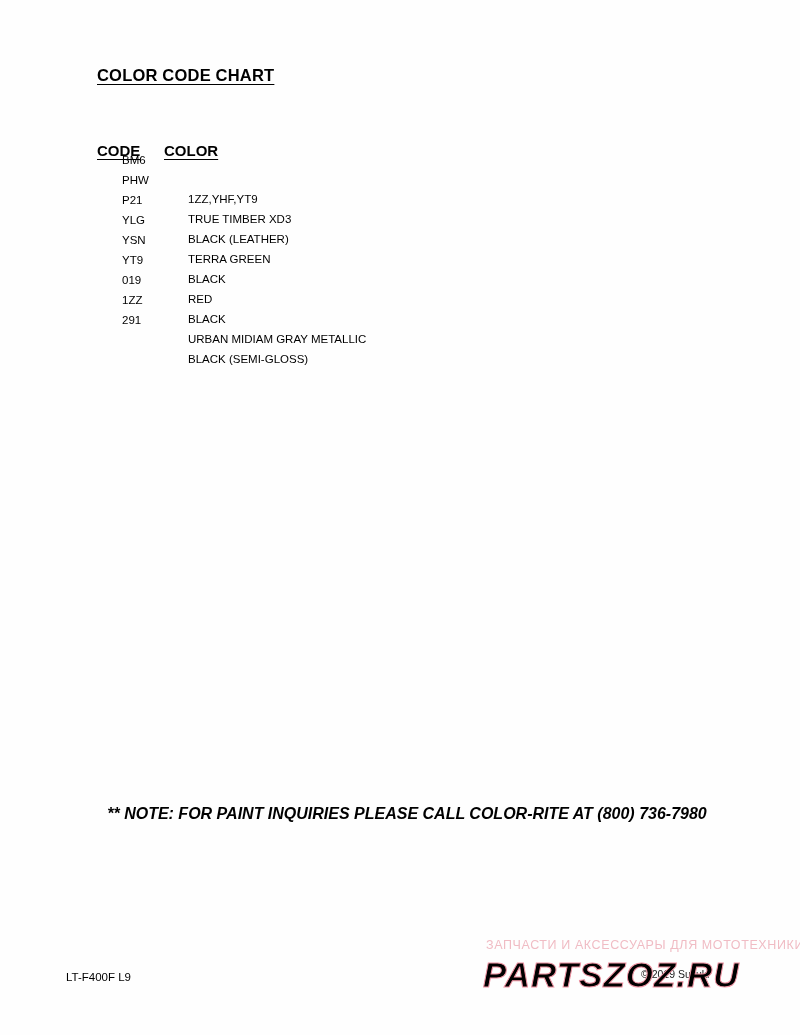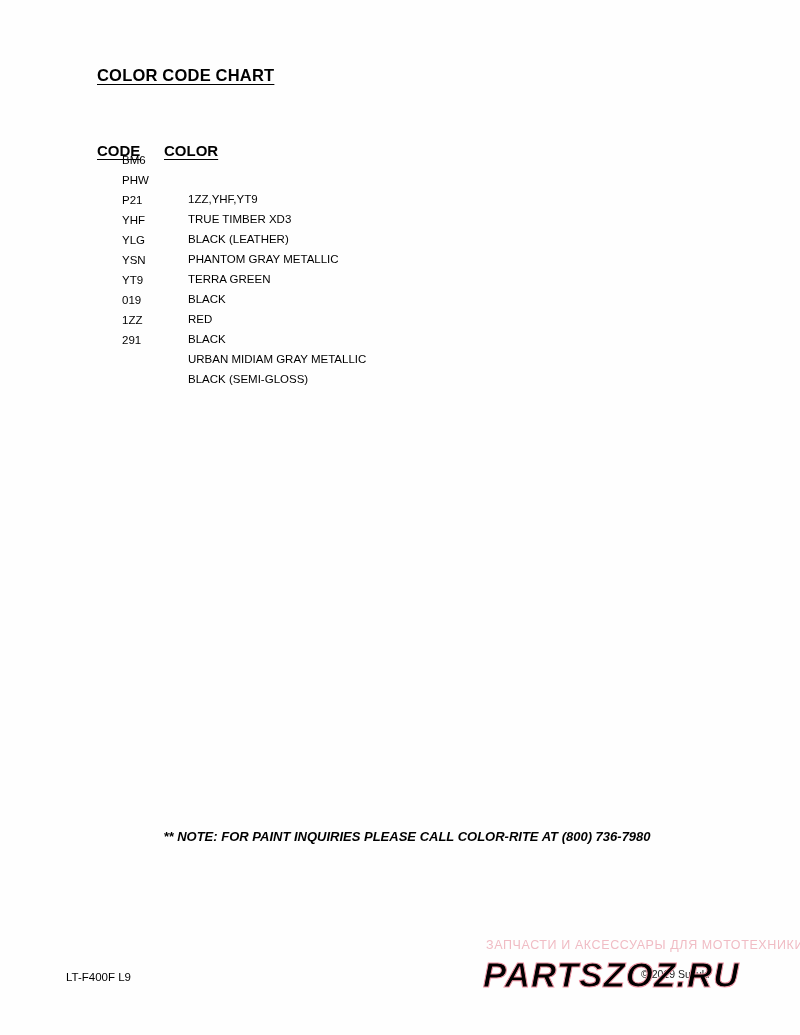--- a/index.html
+++ b/index.html
@@ -79,25 +79,24 @@
     display: inline-block;
     vertical-align: top;
     margin-top: 39px;
   }
   .note {
     position: absolute;
     left: 97px;
     top: 805px;
     width: 620px;
     text-align: center;
-    font-size: 13px;
+    font-size: 16px;
     font-weight: bold;
     font-style: italic;
     white-space: nowrap;
-    margin-top: 24px;
   }
   .model-code {
     position: absolute;
     left: 66px;
     top: 971px;
     font-size: 11.5px;
   }
   .copyright {
     position: absolute;
     left: 641px;
@@ -143,23 +142,20 @@
       <div class="row">
         <span class="code">BM6</span><span class="color">1ZZ,YHF,YT9</span>
       </div>
       <div class="row">
         <span class="code">PHW</span><span class="color">TRUE TIMBER XD3</span>
       </div>
       <div class="row">
         <span class="code">P21</span><span class="color">BLACK (LEATHER)</span>
       </div>
       <div class="row">
-        <span class="code">YHF</span><span class="color">PHANTOM GRAY METALLIC</span>
-      </div>
-      <div class="row">
         <span class="code">YLG</span><span class="color">TERRA GREEN</span>
       </div>
       <div class="row">
         <span class="code">YSN</span><span class="color">BLACK</span>
       </div>
       <div class="row">
         <span class="code">YT9</span><span class="color">RED</span>
       </div>
       <div class="row">
         <span class="code">019</span><span class="color">BLACK</span>

